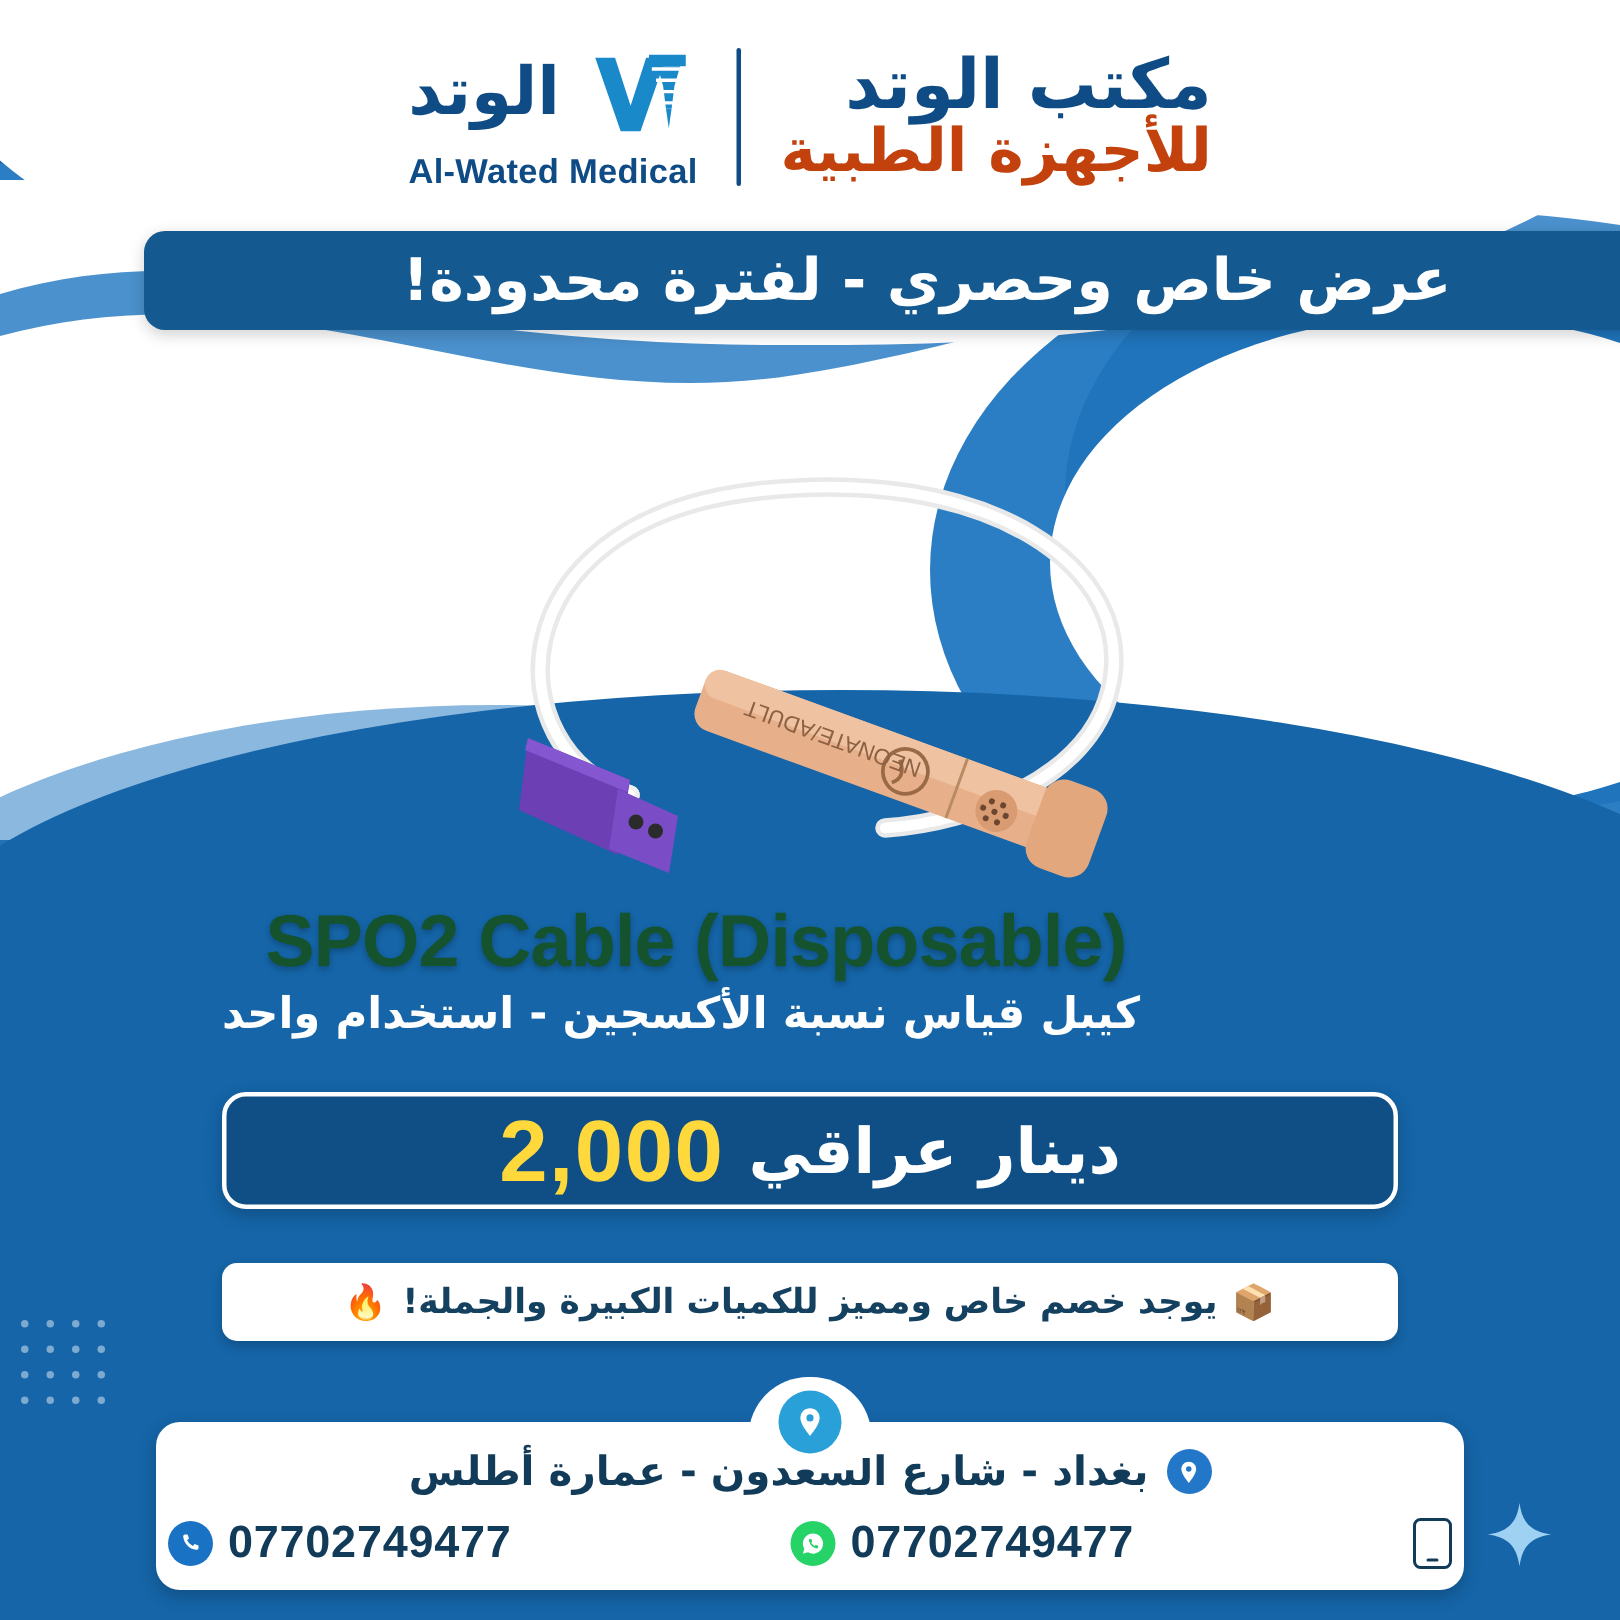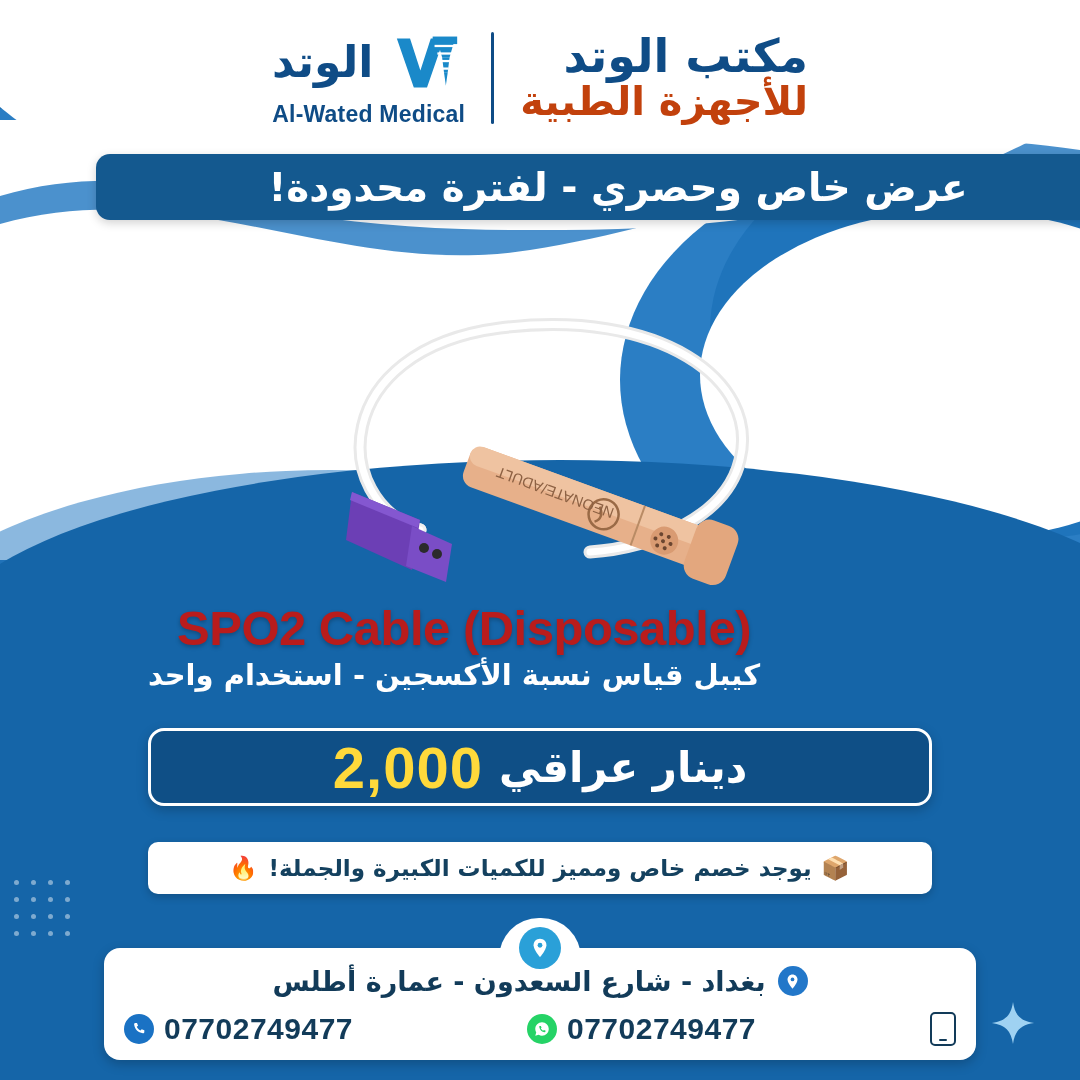--- a/index.html
+++ b/index.html
@@ -208,21 +208,21 @@
     width: 1080px; height: 370px;
     z-index: 5;
   }
 
   
   .title-en {
     position: absolute;
     left: 0; top: 600px; width: 928px;
     text-align: center;
     z-index: 6;
-    color: #b91c1c;
+    color: #14532d;
     font-size: 49px;
     font-weight: bold;
     font-family: "Liberation Sans", sans-serif;
     letter-spacing: -.5px;
     text-shadow: 0 2px 4px rgba(0,0,0,.25);
   }
   .title-ar {
     position: absolute;
     left: 0; top: 658px; width: 908px;
     text-align: center;
@@ -283,21 +283,21 @@
 
   
   .contact-card {
     position: absolute;
     left: 104px; top: 948px;
     width: 872px; height: 112px;
     background: #ffffff;
     border-radius: 16px;
     z-index: 6;
     box-shadow: 0 4px 12px rgba(0,0,0,.22);
-    padding: 10px 20px 8px;
+    padding: 10px 8px 8px;
   }
   .pin-badge {
     position: absolute;
     left: 50%; top: 918px;
     transform: translateX(-50%);
     width: 82px; height: 54px;
     background: #ffffff;
     border-radius: 40px 40px 0 0;
     z-index: 7;
     display: flex;

